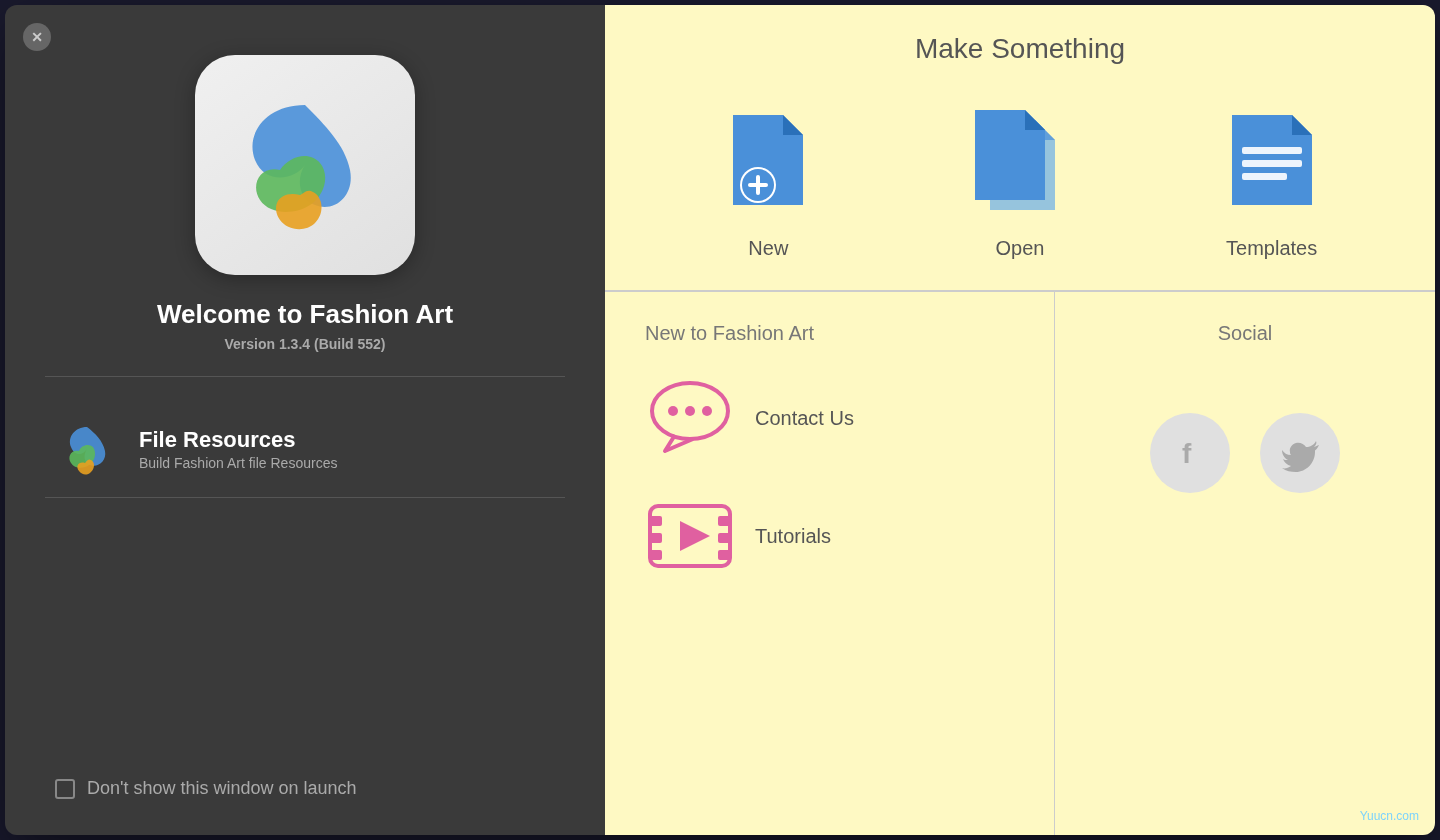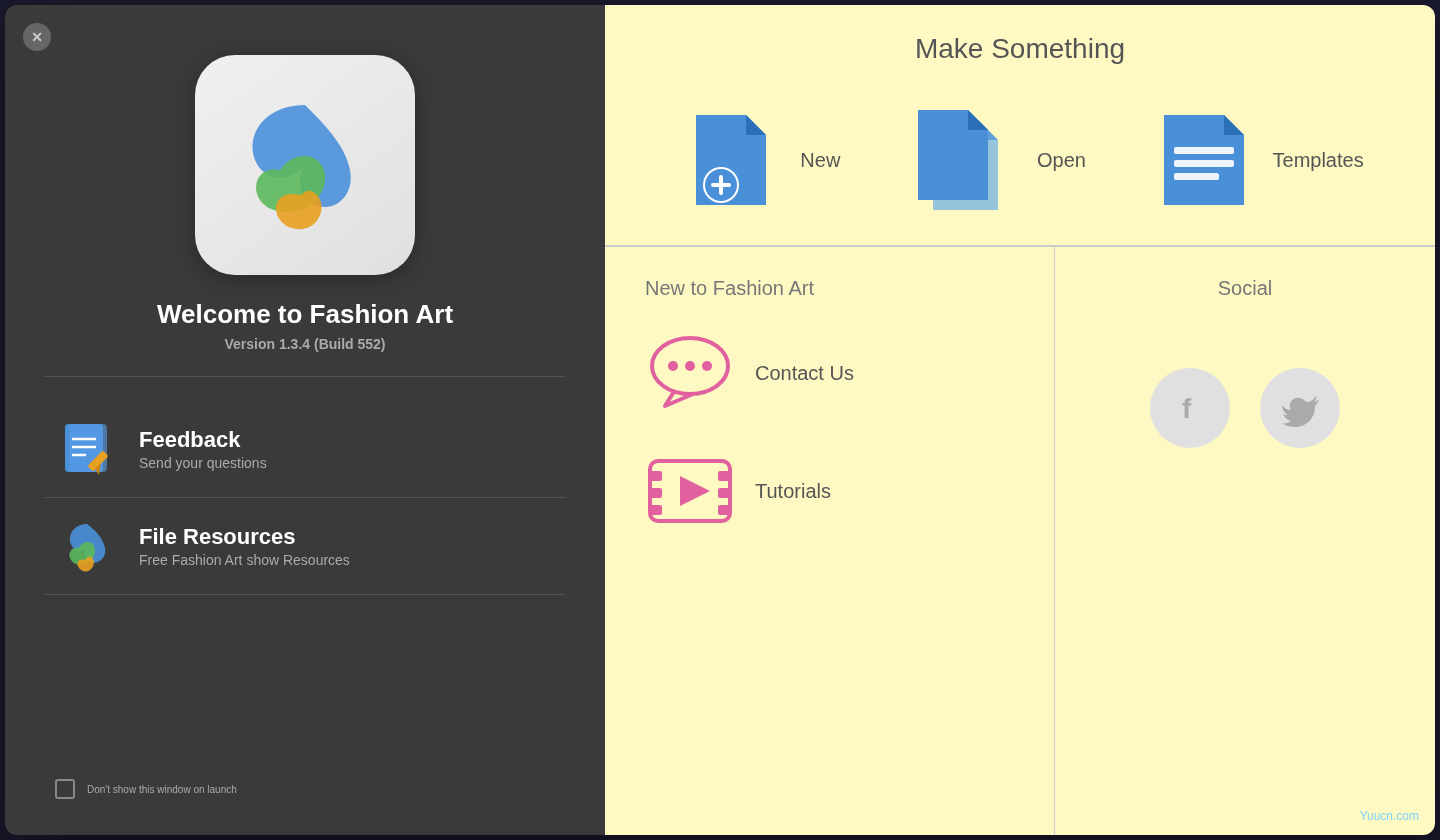--- a/index.html
+++ b/index.html
@@ -145,21 +145,21 @@
       width: 20px;
       height: 20px;
       border: 2px solid #888;
       border-radius: 3px;
       background: #3a3a3a;
       flex-shrink: 0;
     }
 
     .checkbox-label {
       color: #aaaaaa;
-      font-size: 10px;
+      font-size: 18px;
     }
 
     
     .right-panel {
       flex: 1;
       background: #fef9c3;
       display: flex;
       flex-direction: column;
     }
 
@@ -174,23 +174,23 @@
     .action-row {
       display: flex;
       justify-content: space-around;
       align-items: flex-end;
       padding: 10px 40px 20px;
       border-bottom: 2px solid #ccc;
     }
 
     .action-item {
       display: flex;
-      flex-direction: row;
-      align-items: center;
-      gap: 14px;
+      flex-direction: column;
+      align-items: center;
+      gap: 22px;
       cursor: pointer;
       padding: 10px 30px;
     }
 
     .action-label {
       font-size: 20px;
       color: #555;
       font-weight: 400;
     }
 
@@ -292,53 +292,33 @@
       </svg>
     </div>
 
     <div class="welcome-title">Welcome to Fashion Art</div>
     <div class="version-text">Version 1.3.4 (Build 552)</div>
 
     <div class="divider-h"></div>
 
     <div class="left-links">
 
-      <div class="left-link-item">
-        <div class="link-icon-wrap">
-
-          <svg width="60" height="60" viewBox="0 0 60 60">
-            <rect x="8" y="5" width="38" height="48" rx="4" fill="#4a90d9" opacity="0.85"></rect>
-            <rect x="8" y="5" width="38" height="48" rx="4" fill="#4a90d9"></rect>
-            <rect x="12" y="5" width="38" height="48" rx="4" fill="#5a9fe8" opacity="0.6"></rect>
-            <line x1="16" y1="20" x2="38" y2="20" stroke="white" stroke-width="2.5" stroke-linecap="round"></line>
-            <line x1="16" y1="28" x2="38" y2="28" stroke="white" stroke-width="2.5" stroke-linecap="round"></line>
-            <line x1="16" y1="36" x2="28" y2="36" stroke="white" stroke-width="2.5" stroke-linecap="round"></line>
-
-            <rect x="30" y="38" width="22" height="8" rx="2" fill="#e8a020" transform="rotate(-45 41 42)"></rect>
-            <polygon points="38,50 44,44 42,56" fill="#c8841a"></polygon>
-          </svg>
-        </div>
-        <div class="link-text-group">
-          <span class="link-title">Feedback</span>
-          <span class="link-subtitle">Send your questions</span>
-        </div>
-      </div>
 
       <div class="left-link-item">
         <div class="link-icon-wrap">
 
           <svg width="60" height="60" viewBox="0 0 60 60">
             <path d="M30 8 C18 8 10 18 14 28 C18 38 26 36 30 30 C26 36 27 44 33 46 C41 49 50 42 48 32 C46 22 38 14 30 8Z" fill="#4a90d9" opacity="0.9"></path>
             <path d="M22 32 C14 30 10 38 14 44 C18 50 26 50 32 46 C38 42 40 34 36 28 C32 24 24 26 22 32Z" fill="#5cb85c" opacity="0.9"></path>
             <path d="M28 44 C22 42 18 47 22 52 C25 56 30 57 34 53 C38 49 38 43 34 41 C31 39 29 43 28 44Z" fill="#e8a020" opacity="0.9"></path>
           </svg>
         </div>
         <div class="link-text-group">
           <span class="link-title">File Resources</span>
-          <span class="link-subtitle">Free Fashion Art show Resources</span>
+          <span class="link-subtitle">Build Fashion Art file Resources</span>
         </div>
       </div>
 
     </div>
 
     <div class="bottom-bar">
       <div class="checkbox"></div>
       <span class="checkbox-label">Don't show this window on launch</span>
     </div>
   </div>

